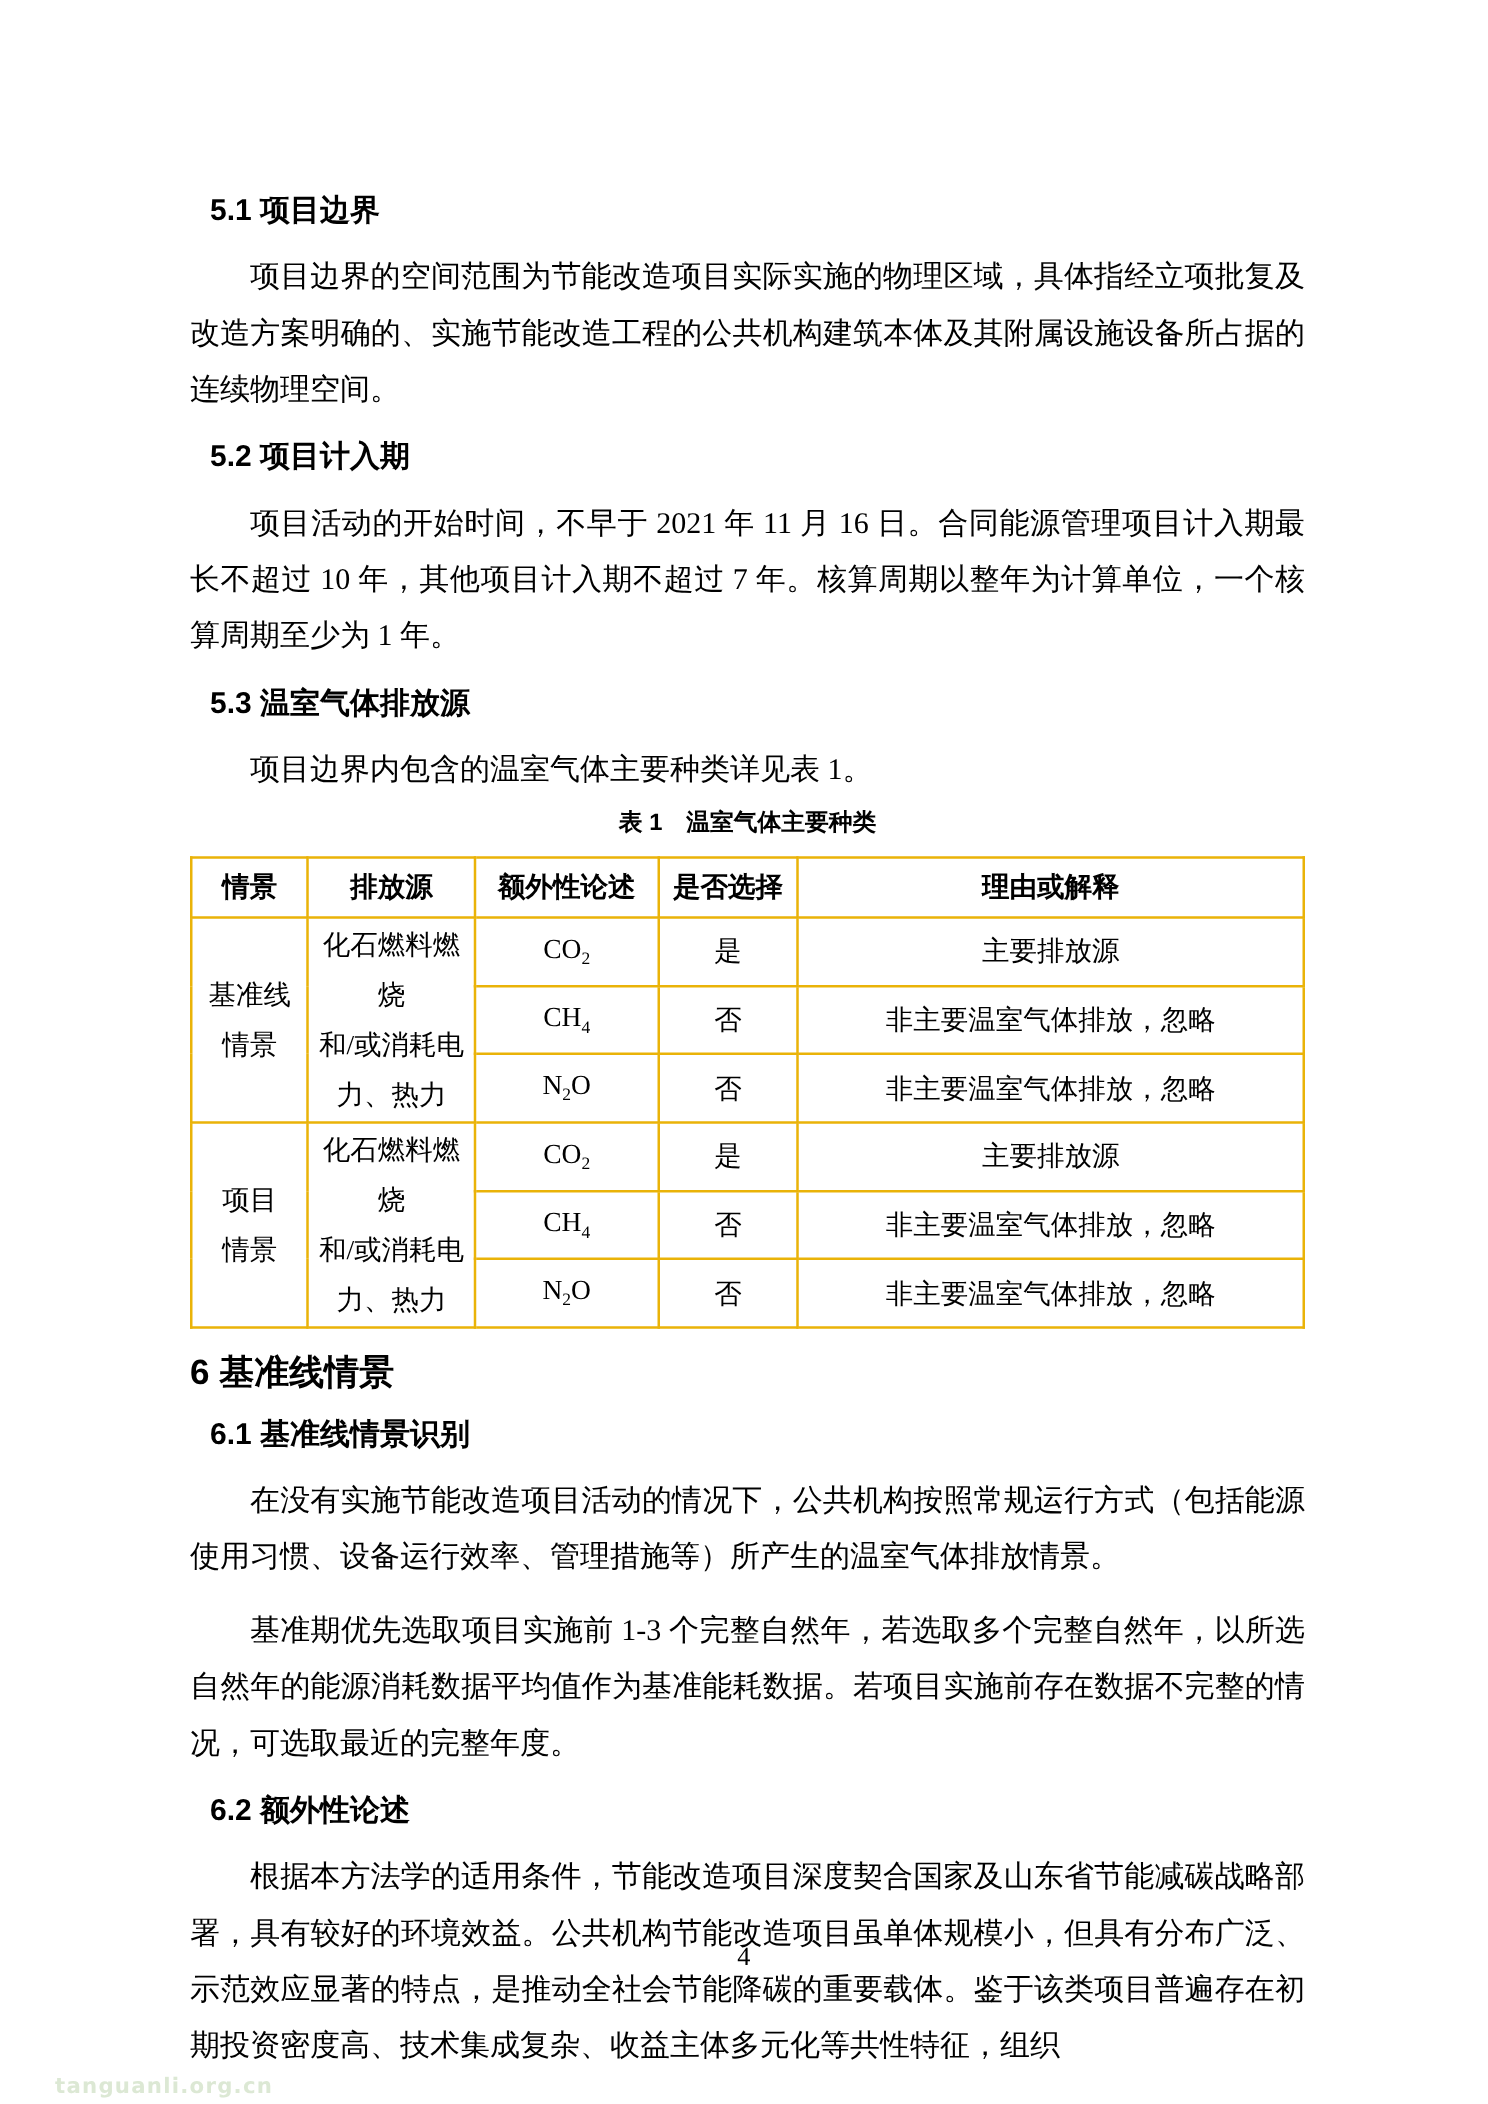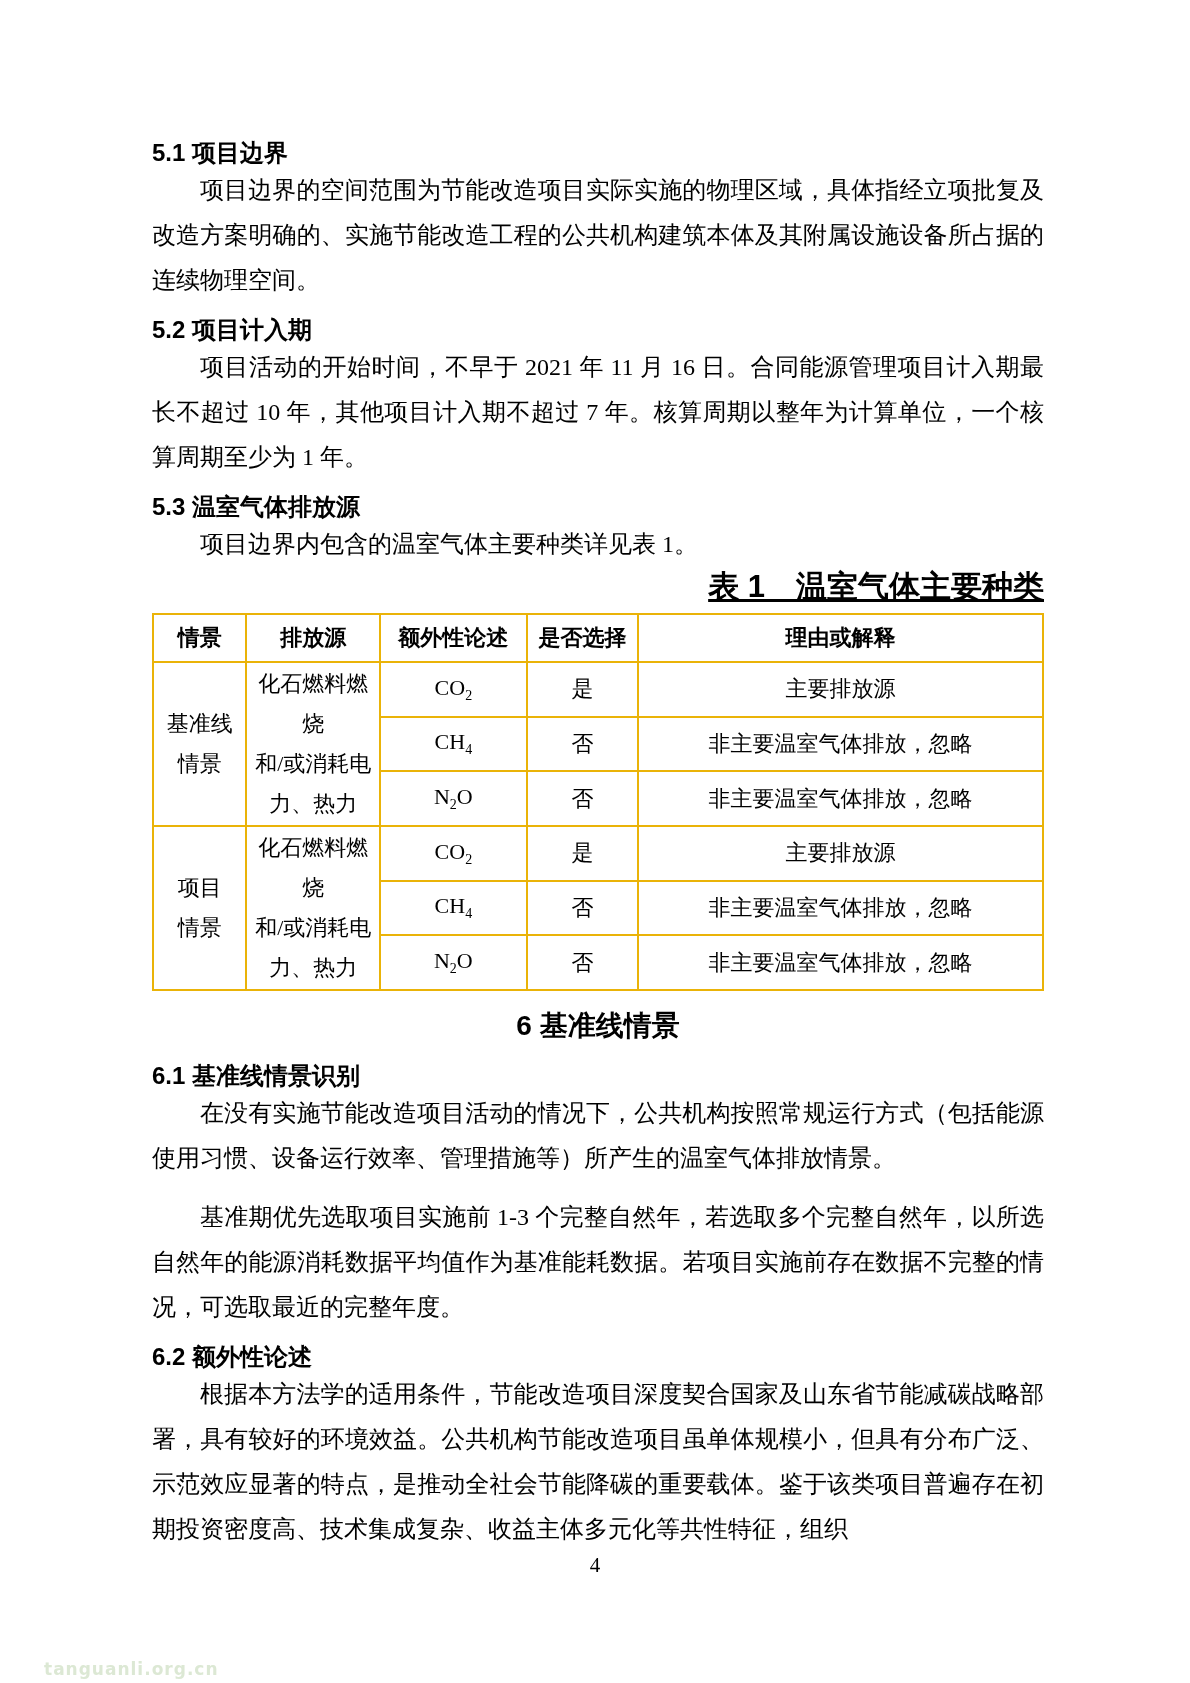--- a/index.html
+++ b/index.html
@@ -17,50 +17,48 @@
     left: 152px;
     top: 138px;
     width: 892px;
   }
   h2.sec-big {
     font-family: "Liberation Sans", "DejaVu Sans", sans-serif;
     font-weight: bold;
     font-size: 28px;
     line-height: 38px;
     margin: 16px 0 16px 0;
-    text-align: center;
   }
   h3.sec {
     font-family: "Liberation Sans", "DejaVu Sans", sans-serif;
     font-weight: bold;
     font-size: 24px;
     line-height: 30px;
-    margin: 0;
+    margin: 16px;
   }
   .mb14 { margin-bottom: 14px; }
   .mb10 { margin-bottom: 10px; }
   .mb8  { margin-bottom: 8px; }
   p.body {
     font-size: 24px;
     line-height: 45px;
     text-align: justify;
     text-indent: 48px;
     margin: 0 0 12px 0;
   }
   p.body.single { margin-bottom: 4px; }
   p.body.mb14p { margin-bottom: 14px; }
   p.body.last { margin-bottom: 0; }
   .table-caption {
     font-family: "Liberation Sans", "DejaVu Sans", sans-serif;
     font-weight: bold;
-    font-size: 31px;
+    font-size: 19px;
     line-height: 32px;
-    text-align: right;
+    text-align: center;
     margin: 0 0 10px 0;
-    text-decoration: underline;
   }
   table.ghg {
     width: 100%;
     border-collapse: collapse;
     table-layout: fixed;
   }
   table.ghg th, table.ghg td {
     border: 2px solid #eab308;
     text-align: center;
     vertical-align: middle;

